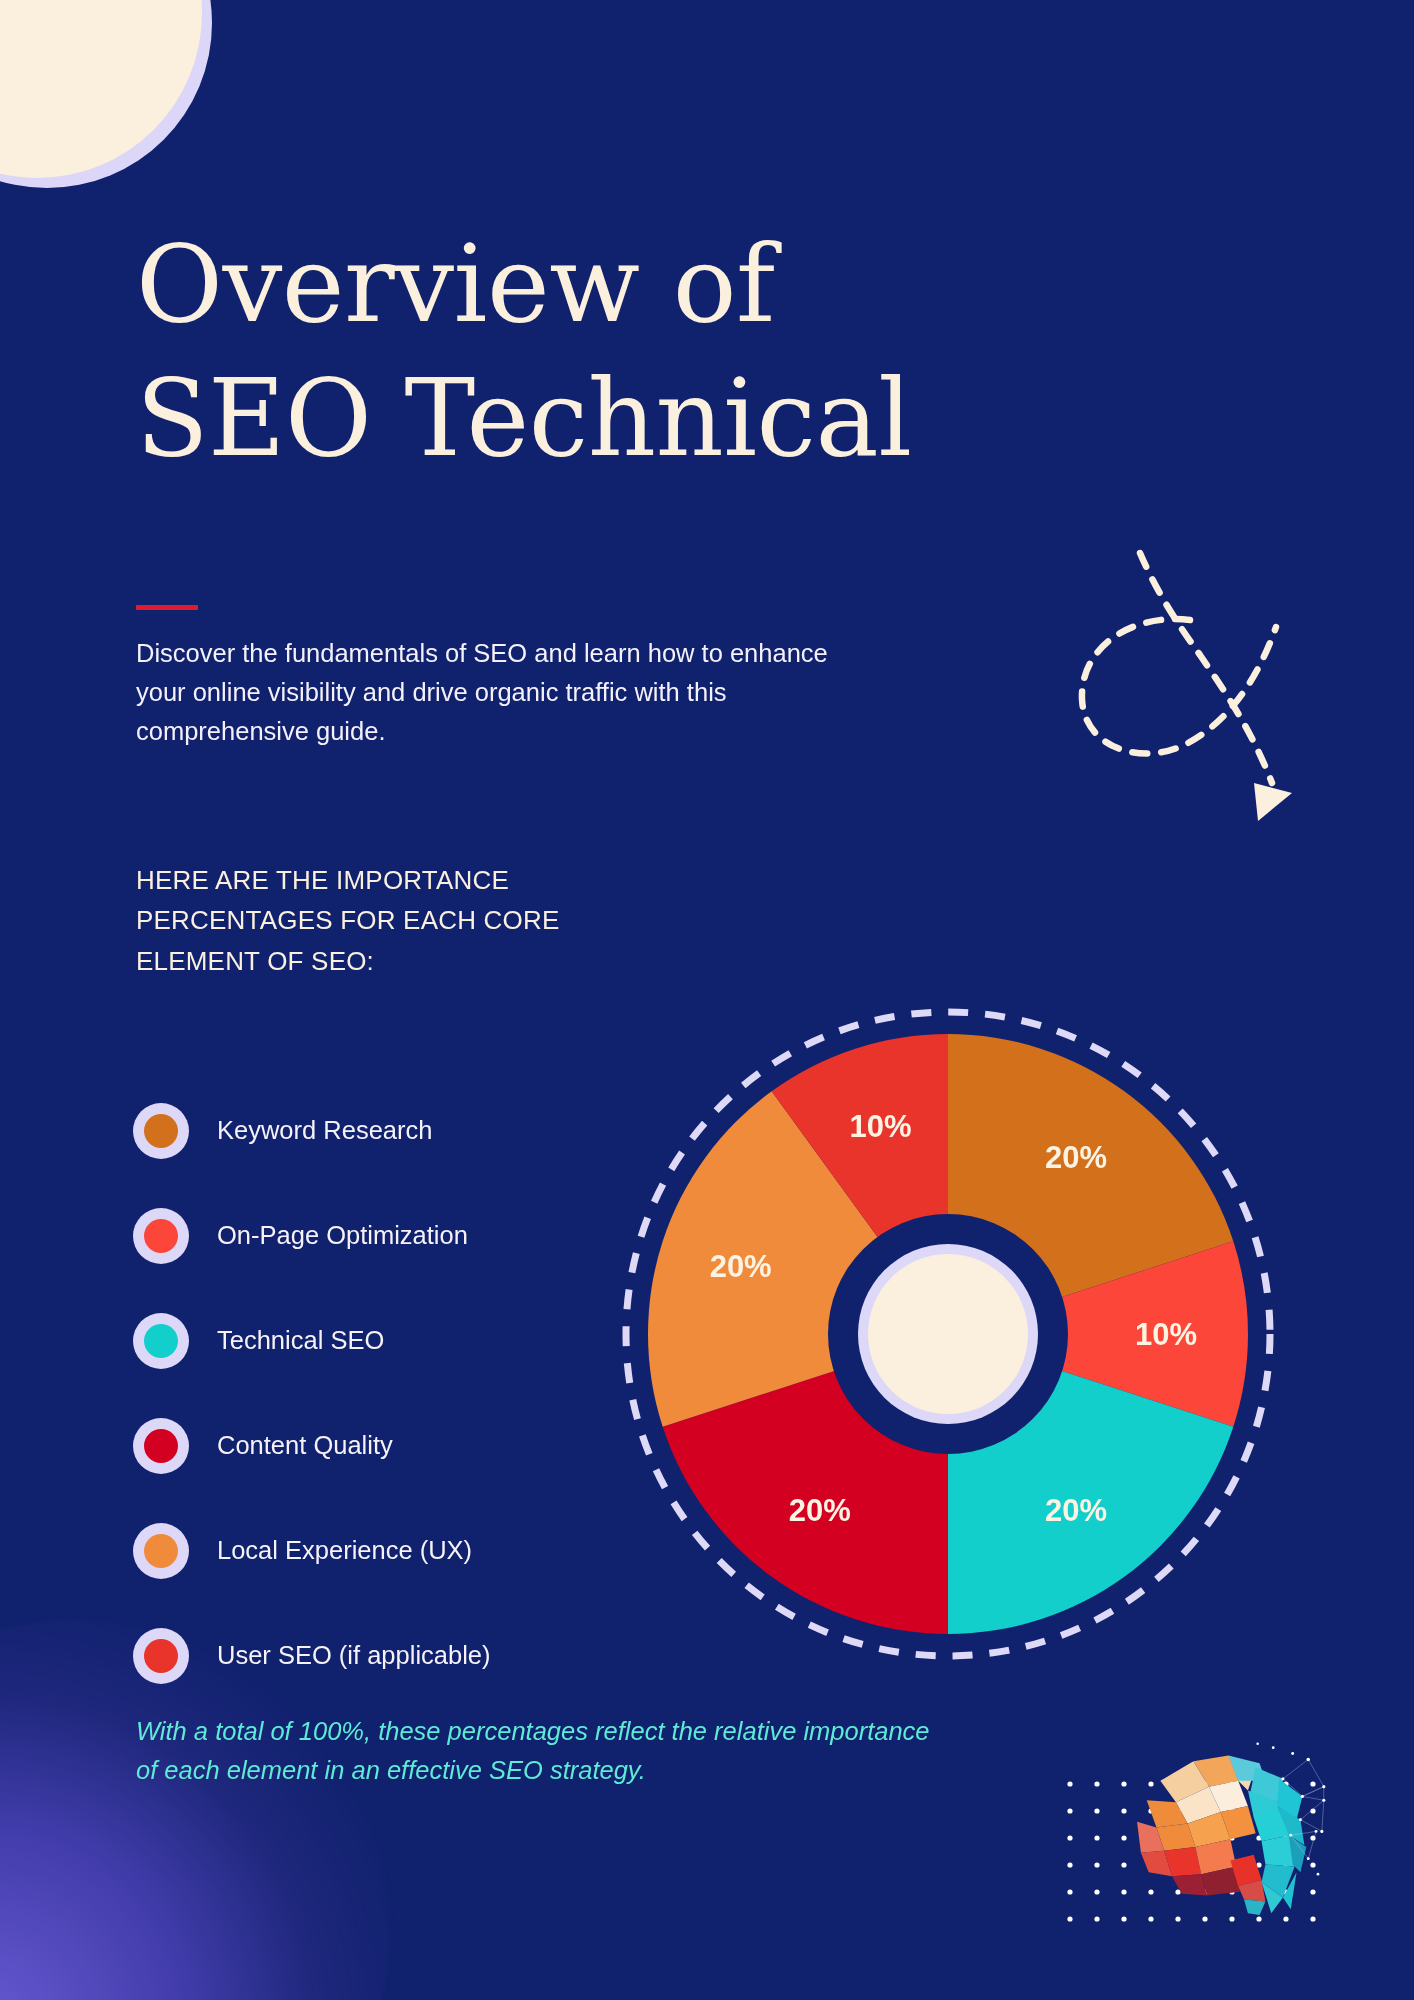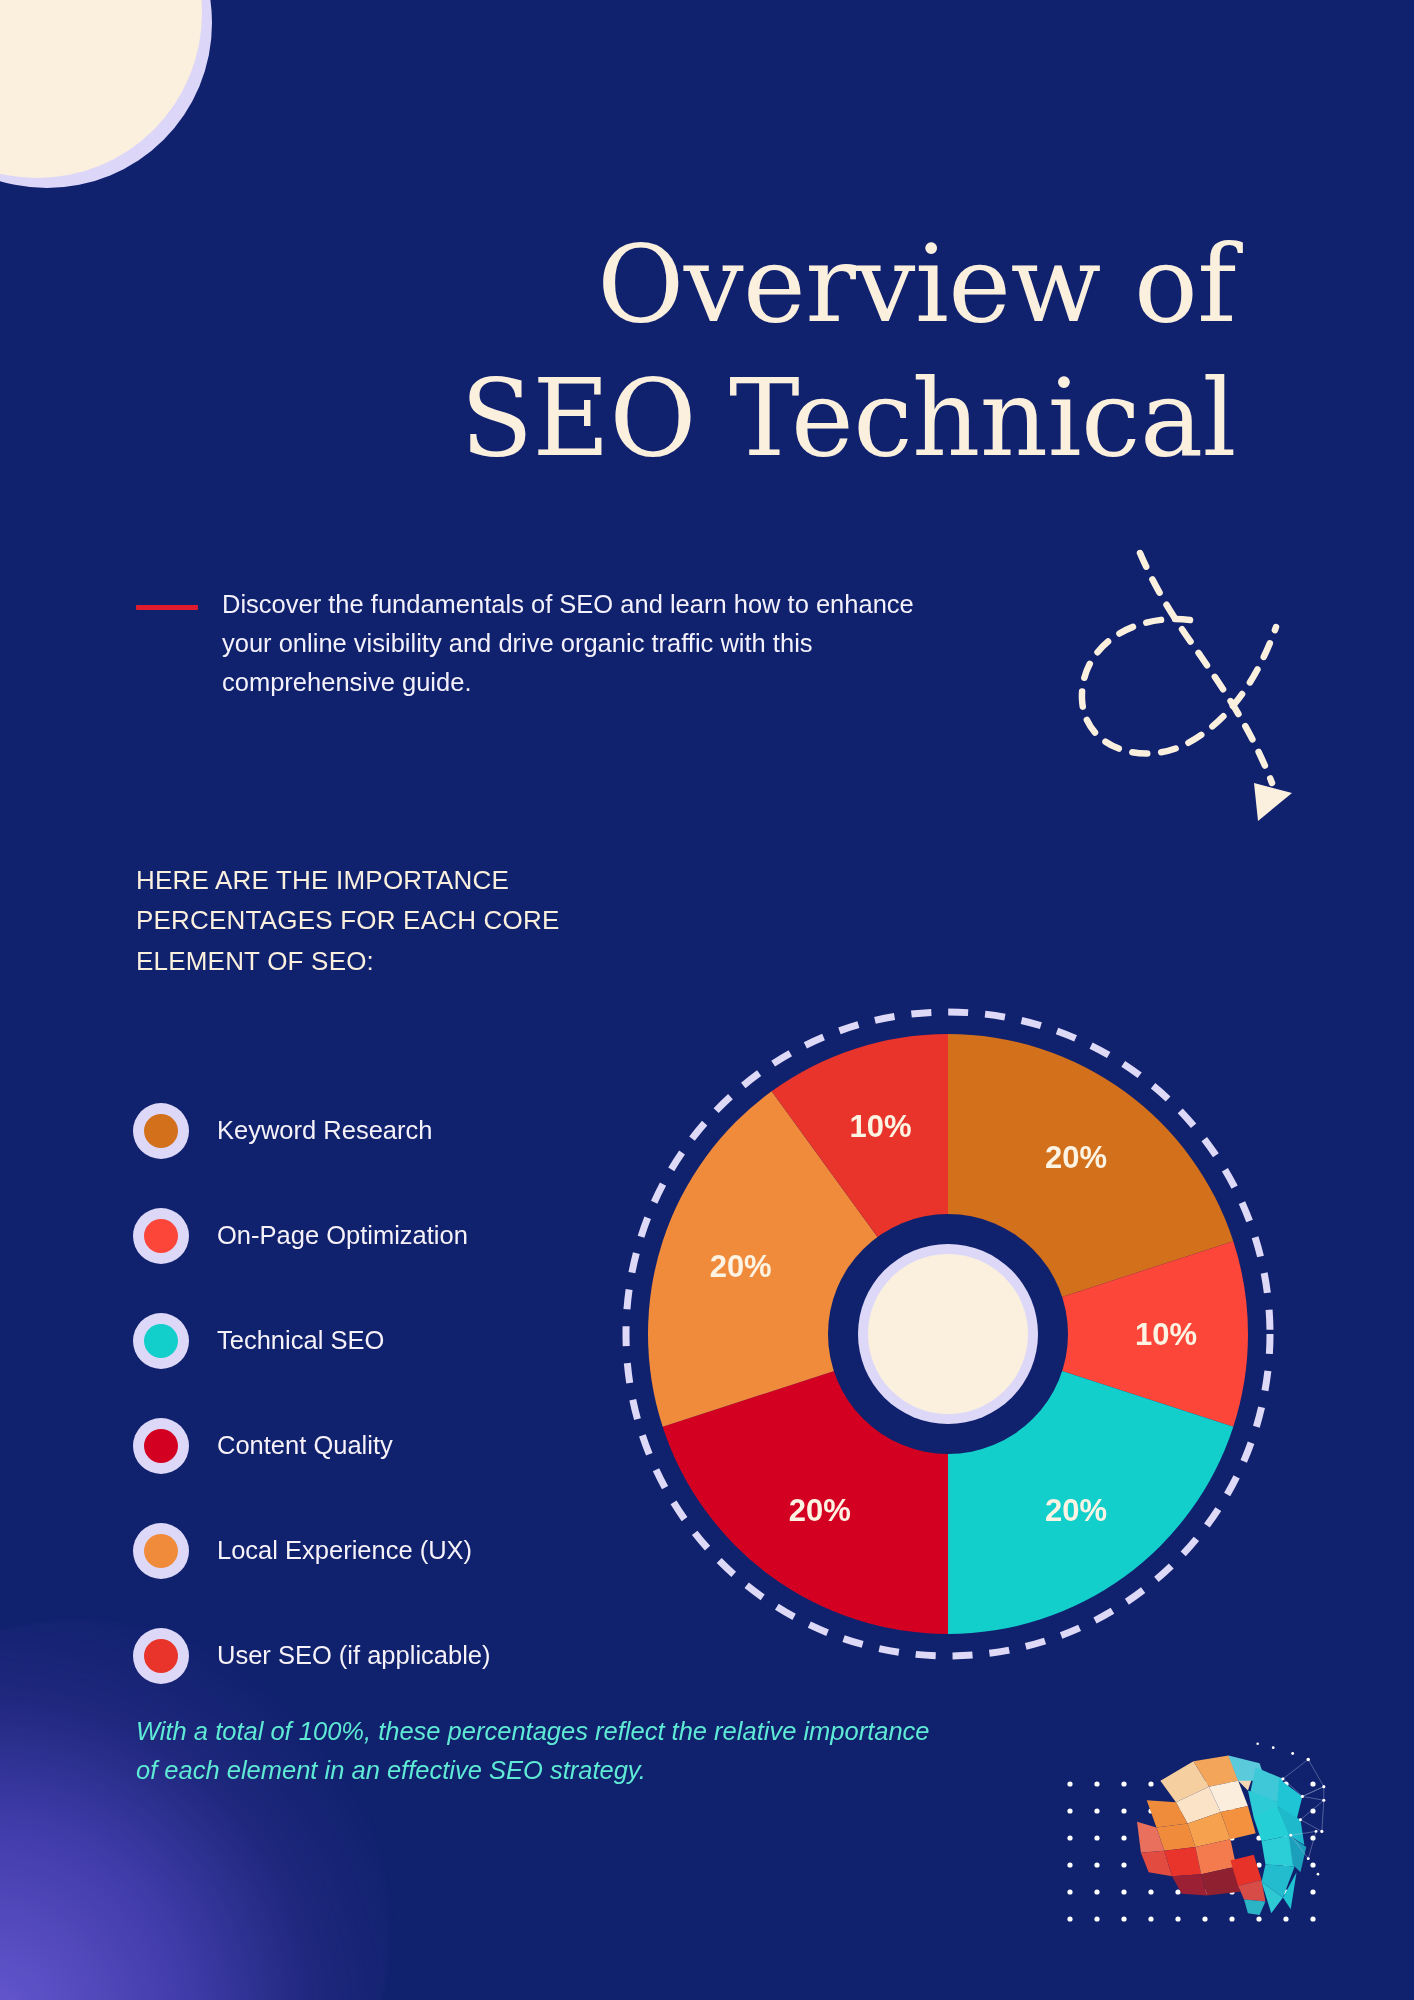--- a/index.html
+++ b/index.html
@@ -54,41 +54,41 @@
                 rgba(16,33,110,0.0) 78%);
     filter:blur(2px);
   }
 
   
   .title-block {
     position:absolute;
     left:136px;
     top:218px;
     width:1100px;
-    text-align:right;
   }
   .title-line {
     color:#FBF0DE;
     font-family:"DejaVu Serif", serif;
     font-size:106px;
     line-height:1.26;
     font-weight:400;
     letter-spacing:-0.5px;
     white-space:nowrap;
   }
 
   
   .subtitle-row {
     position:absolute;
     left:136px;
     top:585px;
     width:860px;
     display:flex;
     align-items:flex-start;
     gap:24px;
+    flex-direction:column;
   }
   .subtitle-dash {
     width:62px;
     height:5px;
     background:#E01B2E;
     margin-top:20px;
     flex:0 0 auto;
     border-radius:1px;
   }
   .subtitle-text {

